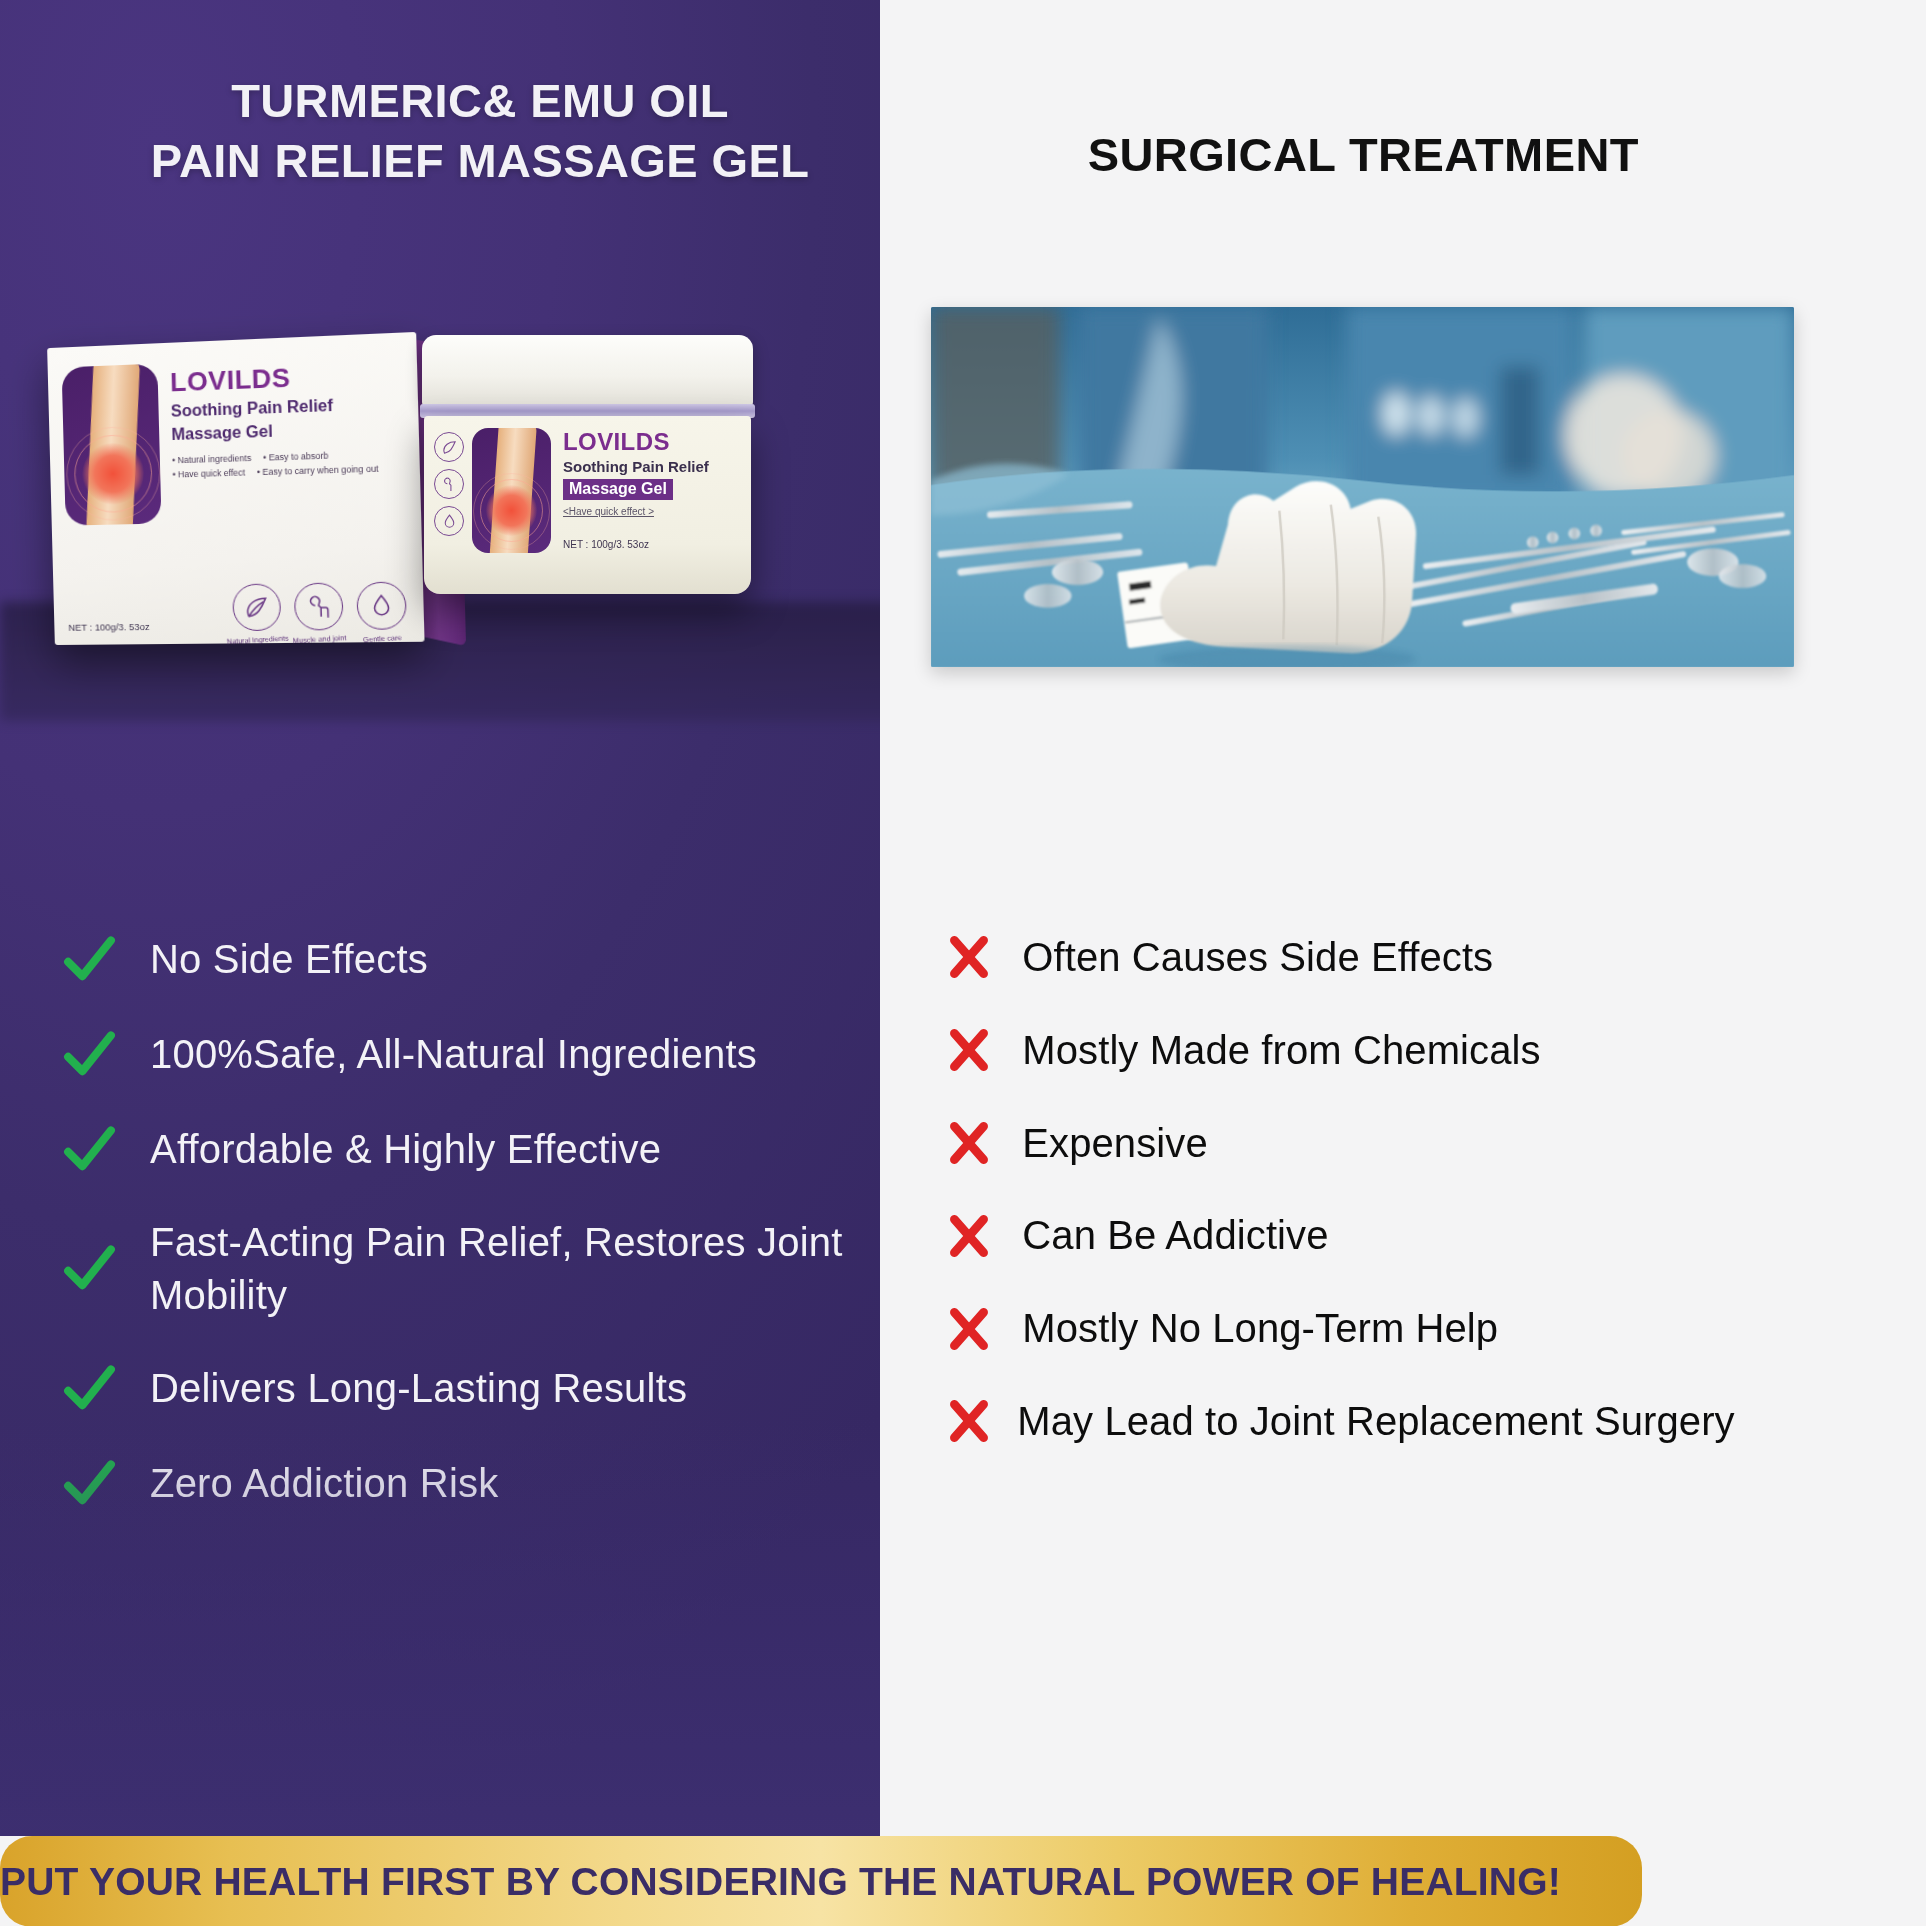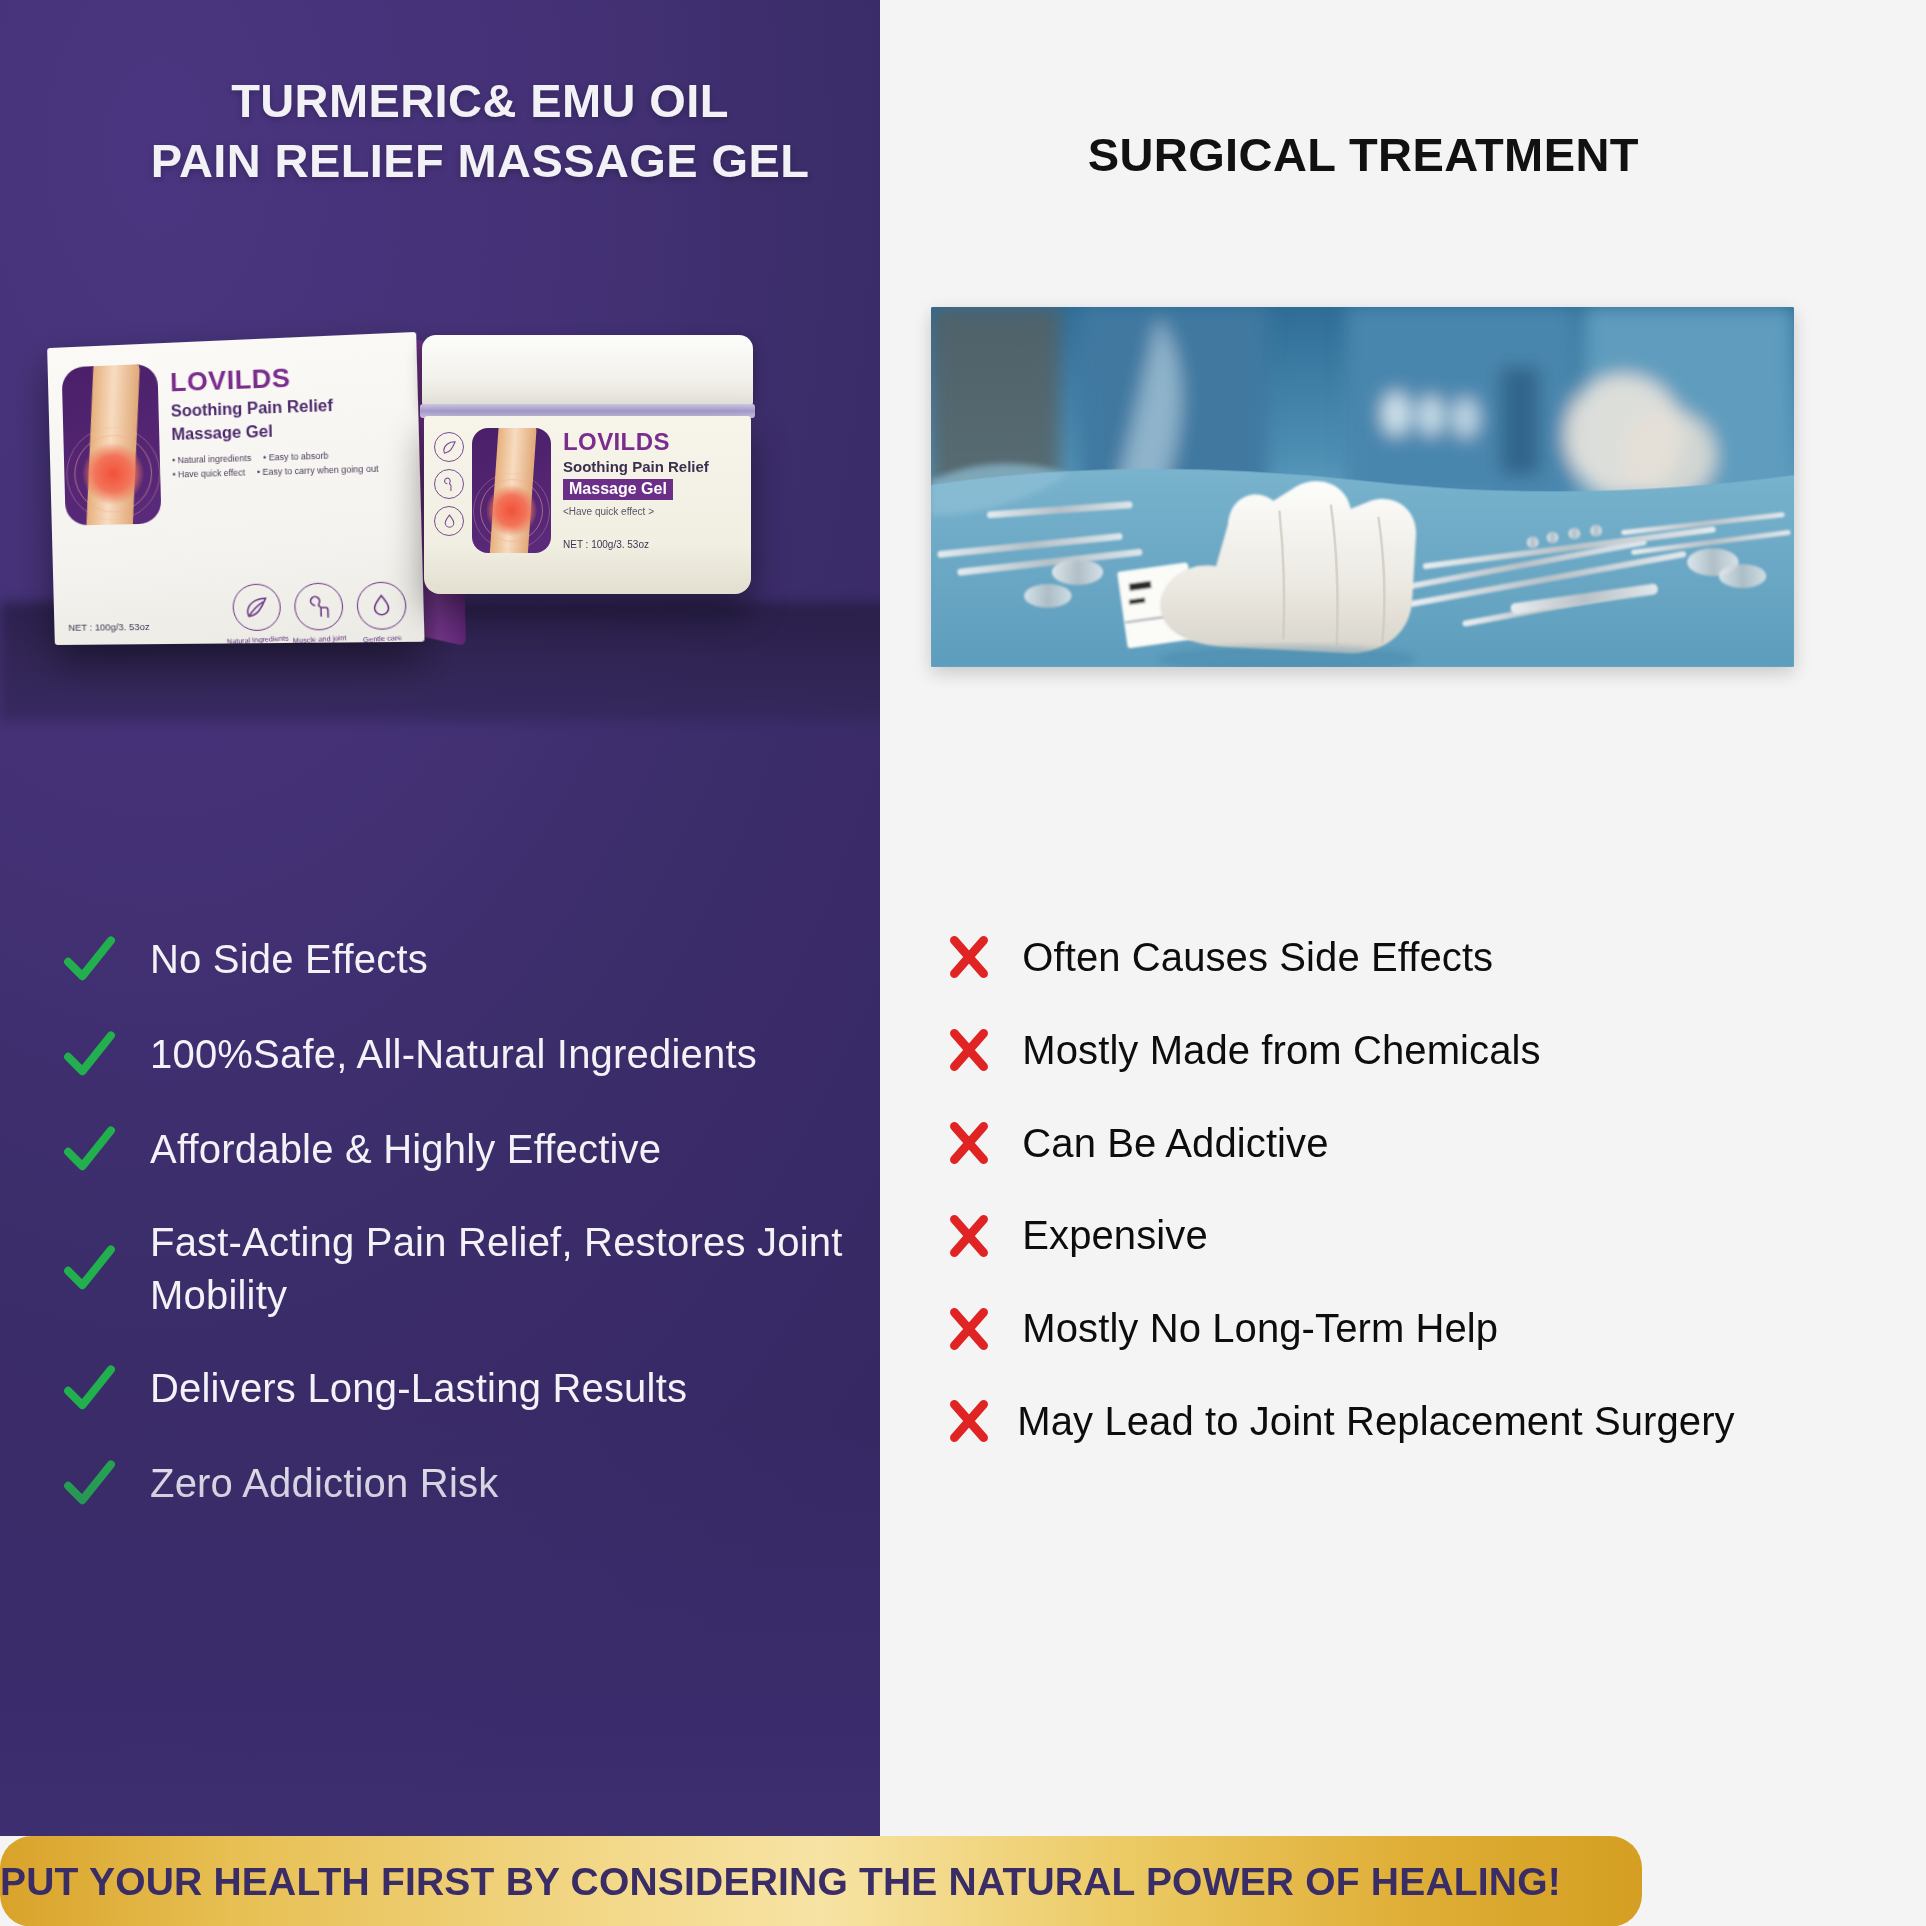--- a/index.html
+++ b/index.html
@@ -133,21 +133,21 @@
   .jar-knee .hot{ position:absolute; left:14px; top:57px; width:51px; height:51px; border-radius:50%;
     background:radial-gradient(circle,#f2513a 0%,#f2755a 42%,rgba(242,113,90,0) 72%); }
   .jar-knee .ring{ position:absolute; border:1.3px solid rgba(255,170,150,.5); border-radius:50%; }
   .jar-knee .r1{ left:8px; top:51px; width:63px; height:63px; }
   .jar-knee .r2{ left:1px; top:45px; width:77px; height:77px; border-color:rgba(255,180,160,.3); }
   .jar-text{ flex:1; padding-left:4px; }
   .jar-brand{ color:#7b2d8e; font-weight:bold; font-size:24px; letter-spacing:0.4px; }
   .jar-sub{ color:#3a2f4d; font-weight:bold; font-size:15px; margin-top:2px; }
   .jar-hl{ display:inline-block; background:#6c2f87; color:#fff; font-weight:bold; font-size:16px;
            padding:1px 6px 2px; margin-top:4px; }
-  .jar-claim{ color:#5b5468; font-size:10px; margin-top:6px; }
+  .jar-claim{ color:#5b5468; font-size:10px; margin-top:6px;text-decoration:underline; }
   .jar-net{ color:#3f3550; font-size:10px; margin-top:22px; }
 
   
   .benefits{ position:absolute; left:57px; top:931px; width:881px; }
   .b-row{ display:flex; align-items:center; gap:28px; margin-bottom:38px; }
   .b-row:last-child{ margin-bottom:0; }
   .check{ width:65px; flex:none; display:flex; justify-content:center; }
   .check svg{ width:57px; height:57px; }
   .b-text{ color:#f3f2f7; font-size:40px; line-height:1.32; letter-spacing:0.2px; }
 
@@ -473,30 +473,30 @@
           </span>
           <span class="d-text">Mostly Made from Chemicals</span>
         </div>
         <div class="d-row">
           <span class="xmark">
             <svg viewBox="0 0 24 24" fill="none" stroke="#e02424" stroke-width="4.2" stroke-linecap="round">
                 <path d="M5 4 L19 20"></path>
                 <path d="M19 4 L5 20"></path>
               </svg>
           </span>
-          <span class="d-text">Can Be Addictive</span>
+          <span class="d-text">Expensive</span>
         </div>
         <div class="d-row">
           <span class="xmark">
             <svg viewBox="0 0 24 24" fill="none" stroke="#e02424" stroke-width="4.2" stroke-linecap="round">
                 <path d="M5 4 L19 20"></path>
                 <path d="M19 4 L5 20"></path>
               </svg>
           </span>
-          <span class="d-text">Expensive</span>
+          <span class="d-text">Can Be Addictive</span>
         </div>
         <div class="d-row">
           <span class="xmark">
             <svg viewBox="0 0 24 24" fill="none" stroke="#e02424" stroke-width="4.2" stroke-linecap="round">
                 <path d="M5 4 L19 20"></path>
                 <path d="M19 4 L5 20"></path>
               </svg>
           </span>
           <span class="d-text">Mostly No Long-Term Help</span>
         </div>

